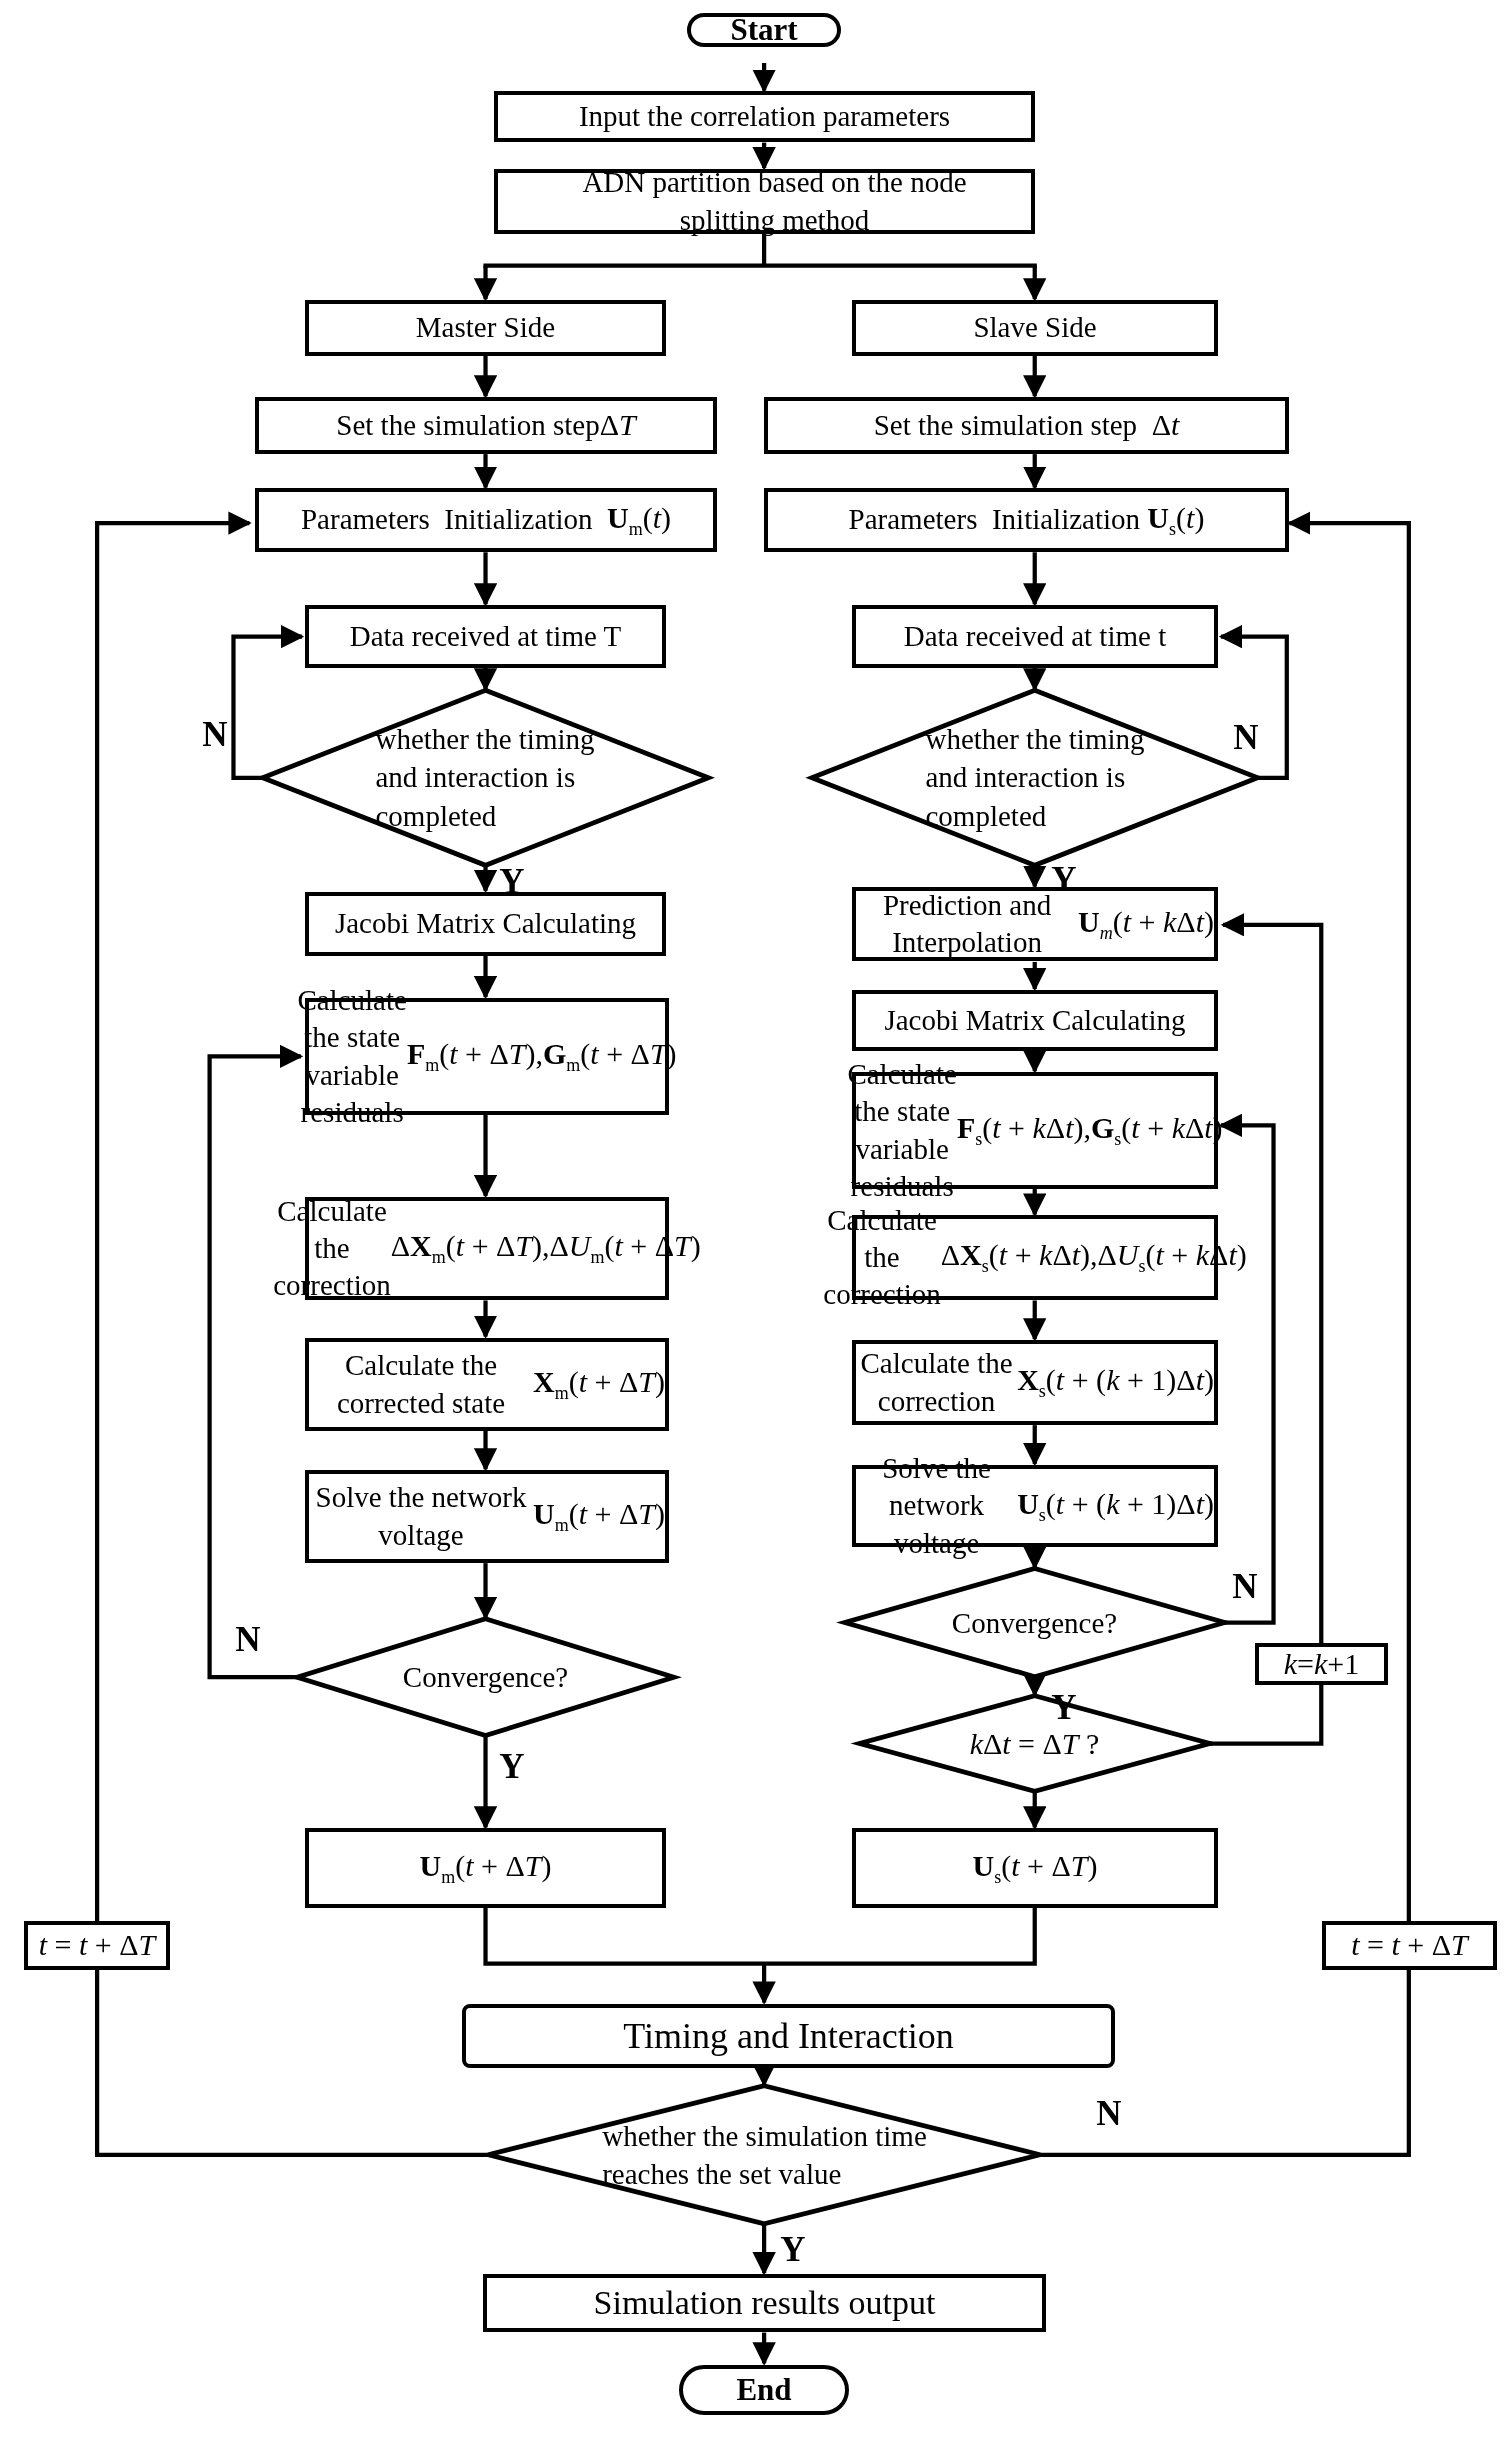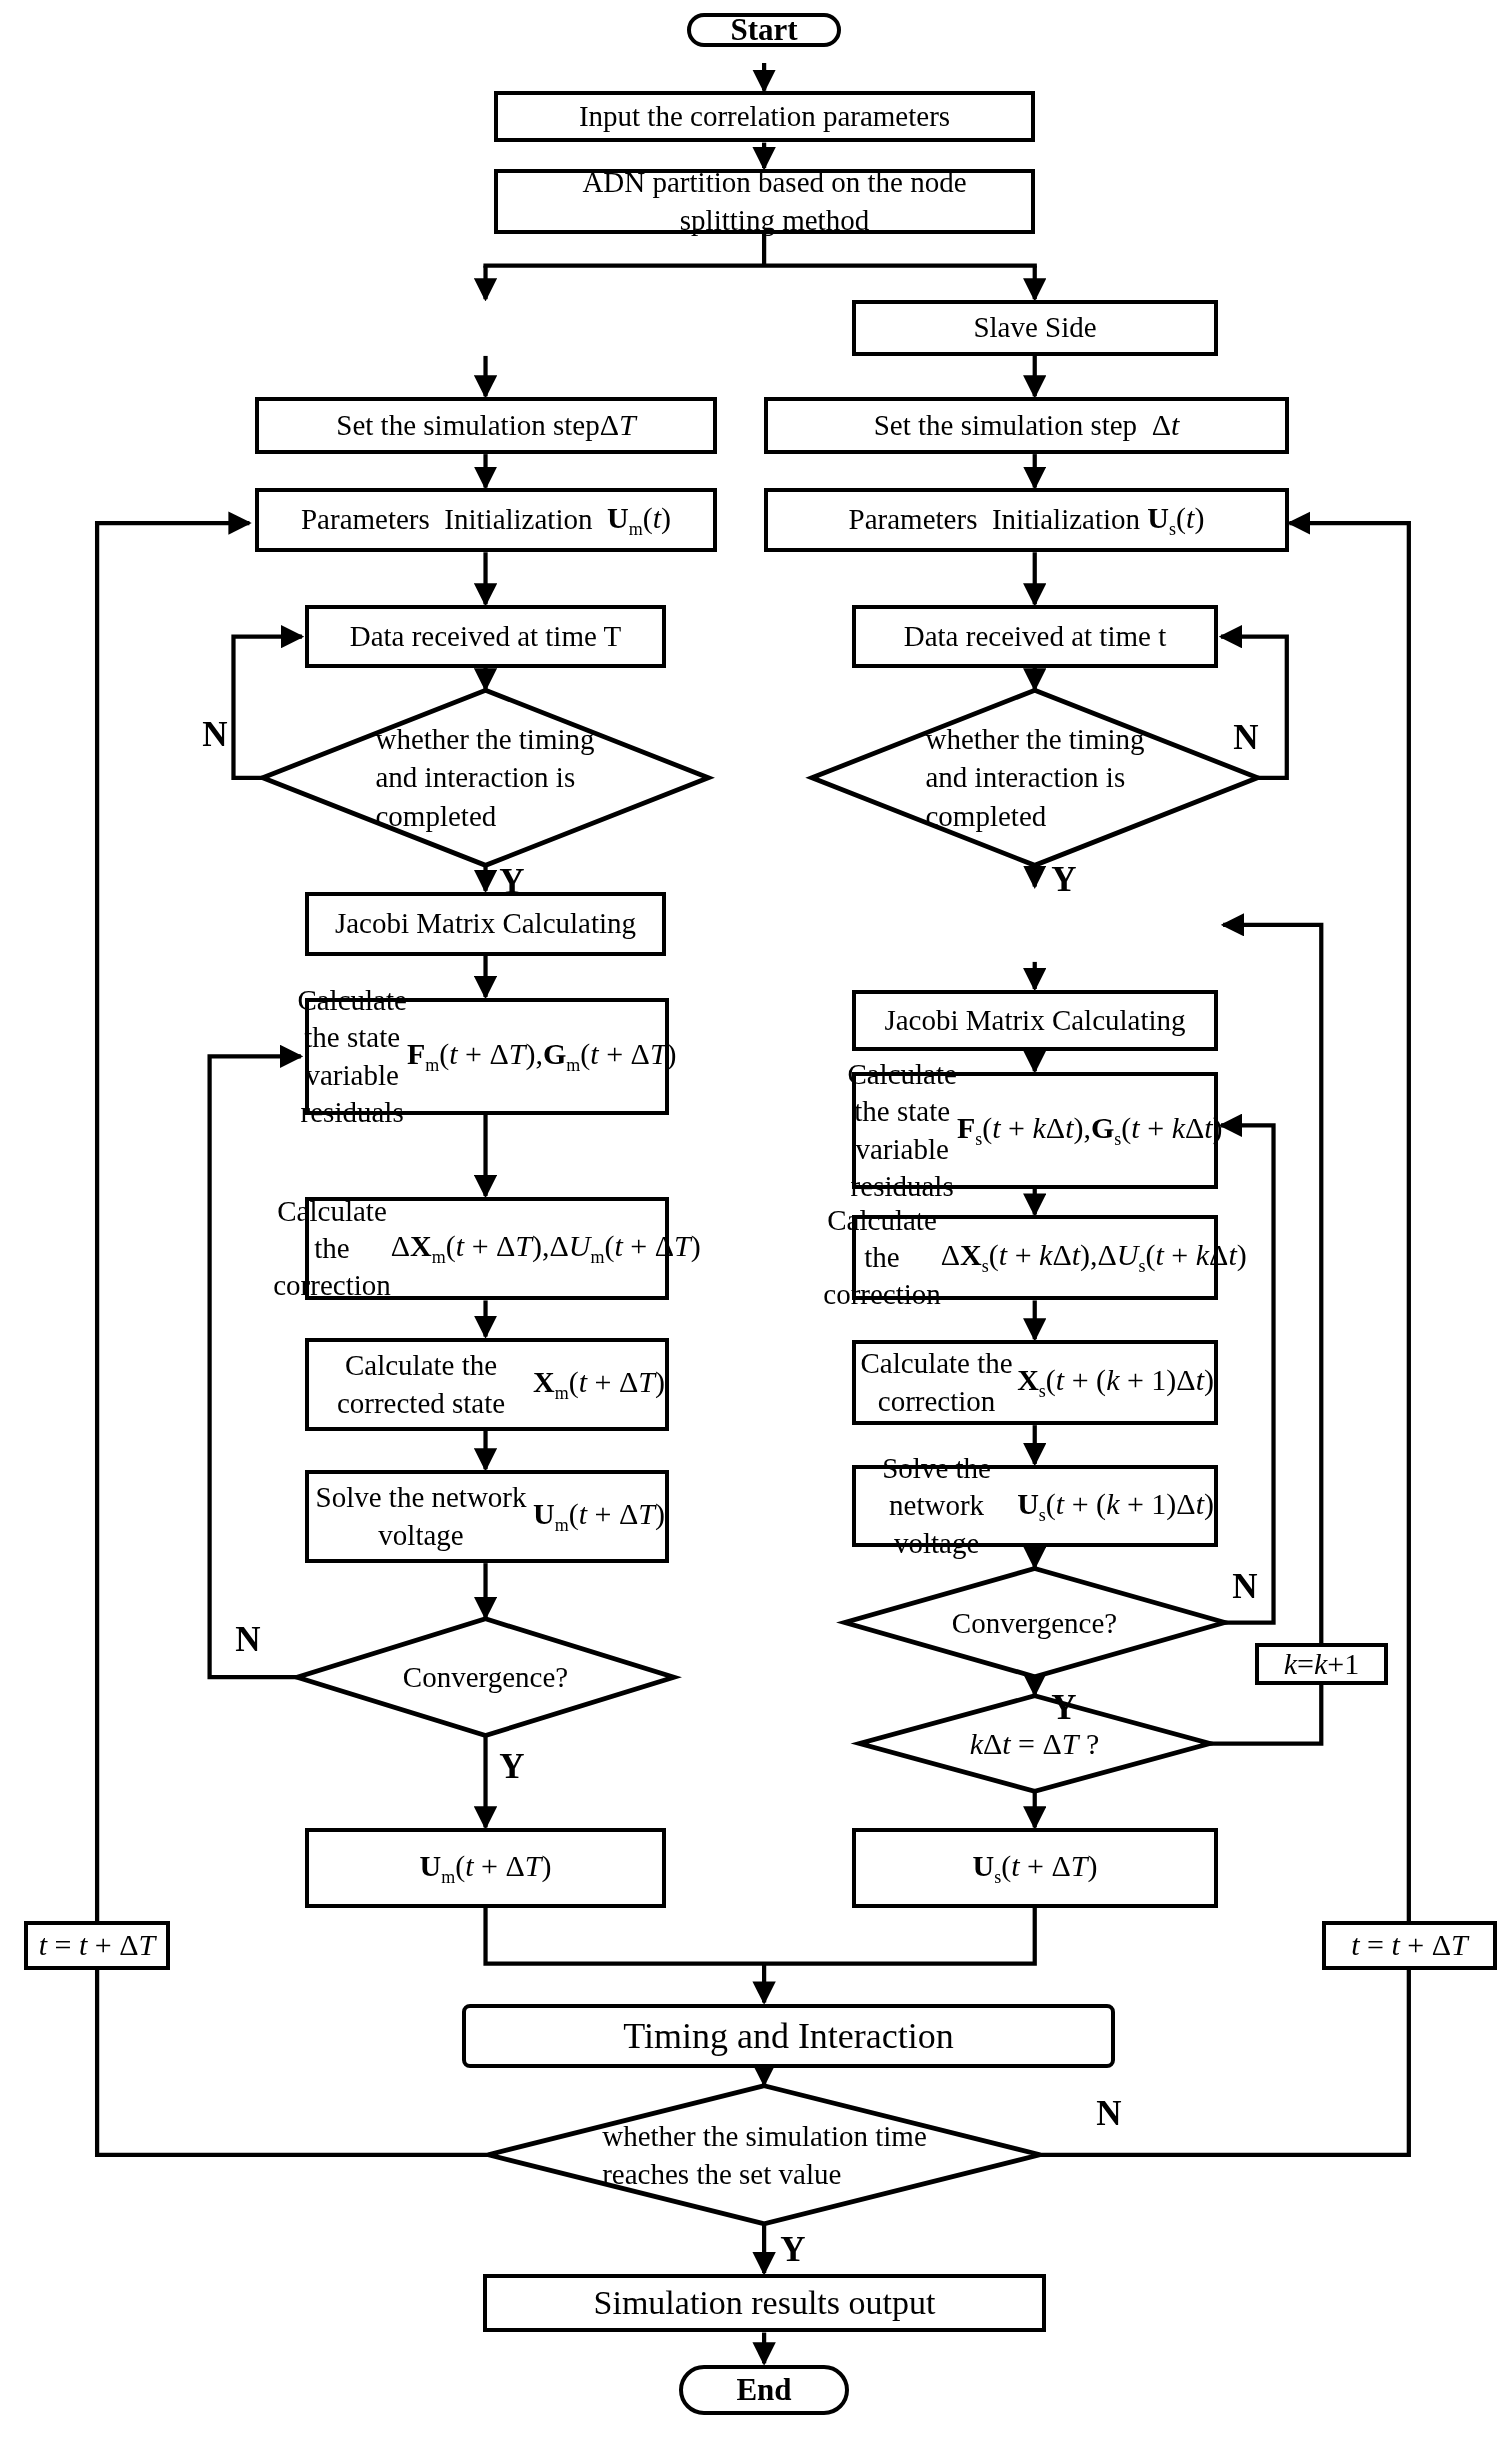--- a/index.html
+++ b/index.html
@@ -102,20 +102,21 @@
       <polygon points="1440,3930 1960,4060 1440,4190 920,4060"></polygon>
     </g>
   </svg>
 
   <div class="box rounded" style="left:687px;top:13.3px;width:154px;height:34px;">Start</div>
 
   <div class="box" style="left:494px;top:91px;width:541px;height:51px;">Input the correlation parameters</div>
 
   <div class="box" style="left:494px;top:169px;width:541px;height:65px;padding-left:20px;">ADN partition based on the node<br>splitting method</div>
 
+  <div class="box" style="left:305px;top:300px;width:361px;height:56px;">Master Side</div>
 
   <div class="box" style="left:852px;top:300px;width:366px;height:56px;">Slave Side</div>
 
   <div class="box" style="left:255px;top:397px;width:462px;height:57px;">Set the simulation step <span class="eq">Δ<i>T</i></span></div>
 
   <div class="box" style="left:764px;top:397px;width:525px;height:57px;">Set the simulation step&nbsp;&nbsp; <span class="eq">Δ<i>t</i></span></div>
 
   <div class="box" style="left:255px;top:488px;width:462px;height:64px;">Parameters&nbsp; Initialization&nbsp;&nbsp; <span class="eq"><b class="v">U</b><sub>m</sub>(<i>t</i>)</span></div>
 
   <div class="box" style="left:764px;top:488px;width:525px;height:64px;">Parameters&nbsp; Initialization&nbsp; <span class="eq"><b class="v">U</b><sub>s</sub>(<i>t</i>)</span></div>
@@ -123,20 +124,21 @@
   <div class="box" style="left:305px;top:605px;width:361px;height:63px;">Data received at time T</div>
 
   <div class="box" style="left:852px;top:605px;width:366px;height:63px;">Data received at time t</div>
 
   <div class="dtext" style="left:326px;top:698px;width:318px;height:159px;">whether the timing<br>and interaction is<br>completed</div>
 
   <div class="dtext" style="left:876px;top:698px;width:318px;height:159px;">whether the timing<br>and interaction is<br>completed</div>
 
   <div class="box" style="left:305px;top:892px;width:361px;height:64px;">Jacobi Matrix Calculating</div>
 
+  <div class="box" style="left:852px;top:887px;width:366px;height:74px;">Prediction and Interpolation<br><span class="eq"><b class="v">U</b><sub><i>m</i></sub>(<i>t</i> + <i>k</i>Δ<i>t</i>)</span></div>
 
   <div class="box" style="left:852px;top:990px;width:366px;height:61px;">Jacobi Matrix Calculating</div>
 
   <div class="box" style="left:305px;top:998px;width:364px;height:117px;">Calculate the state<br>variable residuals<br><span class="eq"><b class="v">F</b><sub>m</sub>(<i>t</i> + Δ<i>T</i>),<b class="v">G</b><sub>m</sub>(<i>t</i> + Δ<i>T</i>)</span></div>
 
   <div class="box" style="left:852px;top:1072px;width:366px;height:117px;">Calculate the state<br>variable residuals<br><span class="eq"><b class="v">F</b><sub>s</sub>(<i>t</i> + <i>k</i>Δ<i>t</i>),<b class="v">G</b><sub>s</sub>(<i>t</i> + <i>k</i>Δ<i>t</i>)</span></div>
 
   <div class="box" style="left:305px;top:1197px;width:364px;height:103px;">Calculate the correction<br><span class="eq">Δ<b class="v">X</b><sub>m</sub>(<i>t</i> + Δ<i>T</i>),Δ<i>U</i><sub>m</sub>(<i>t</i> + Δ<i>T</i>)</span></div>
 
   <div class="box" style="left:852px;top:1215px;width:366px;height:85px;">Calculate the correction<br><span class="eq">Δ<b class="v">X</b><sub>s</sub>(<i>t</i> + <i>k</i>Δ<i>t</i>),Δ<i>U</i><sub>s</sub>(<i>t</i> + <i>k</i>Δ<i>t</i>)</span></div>

